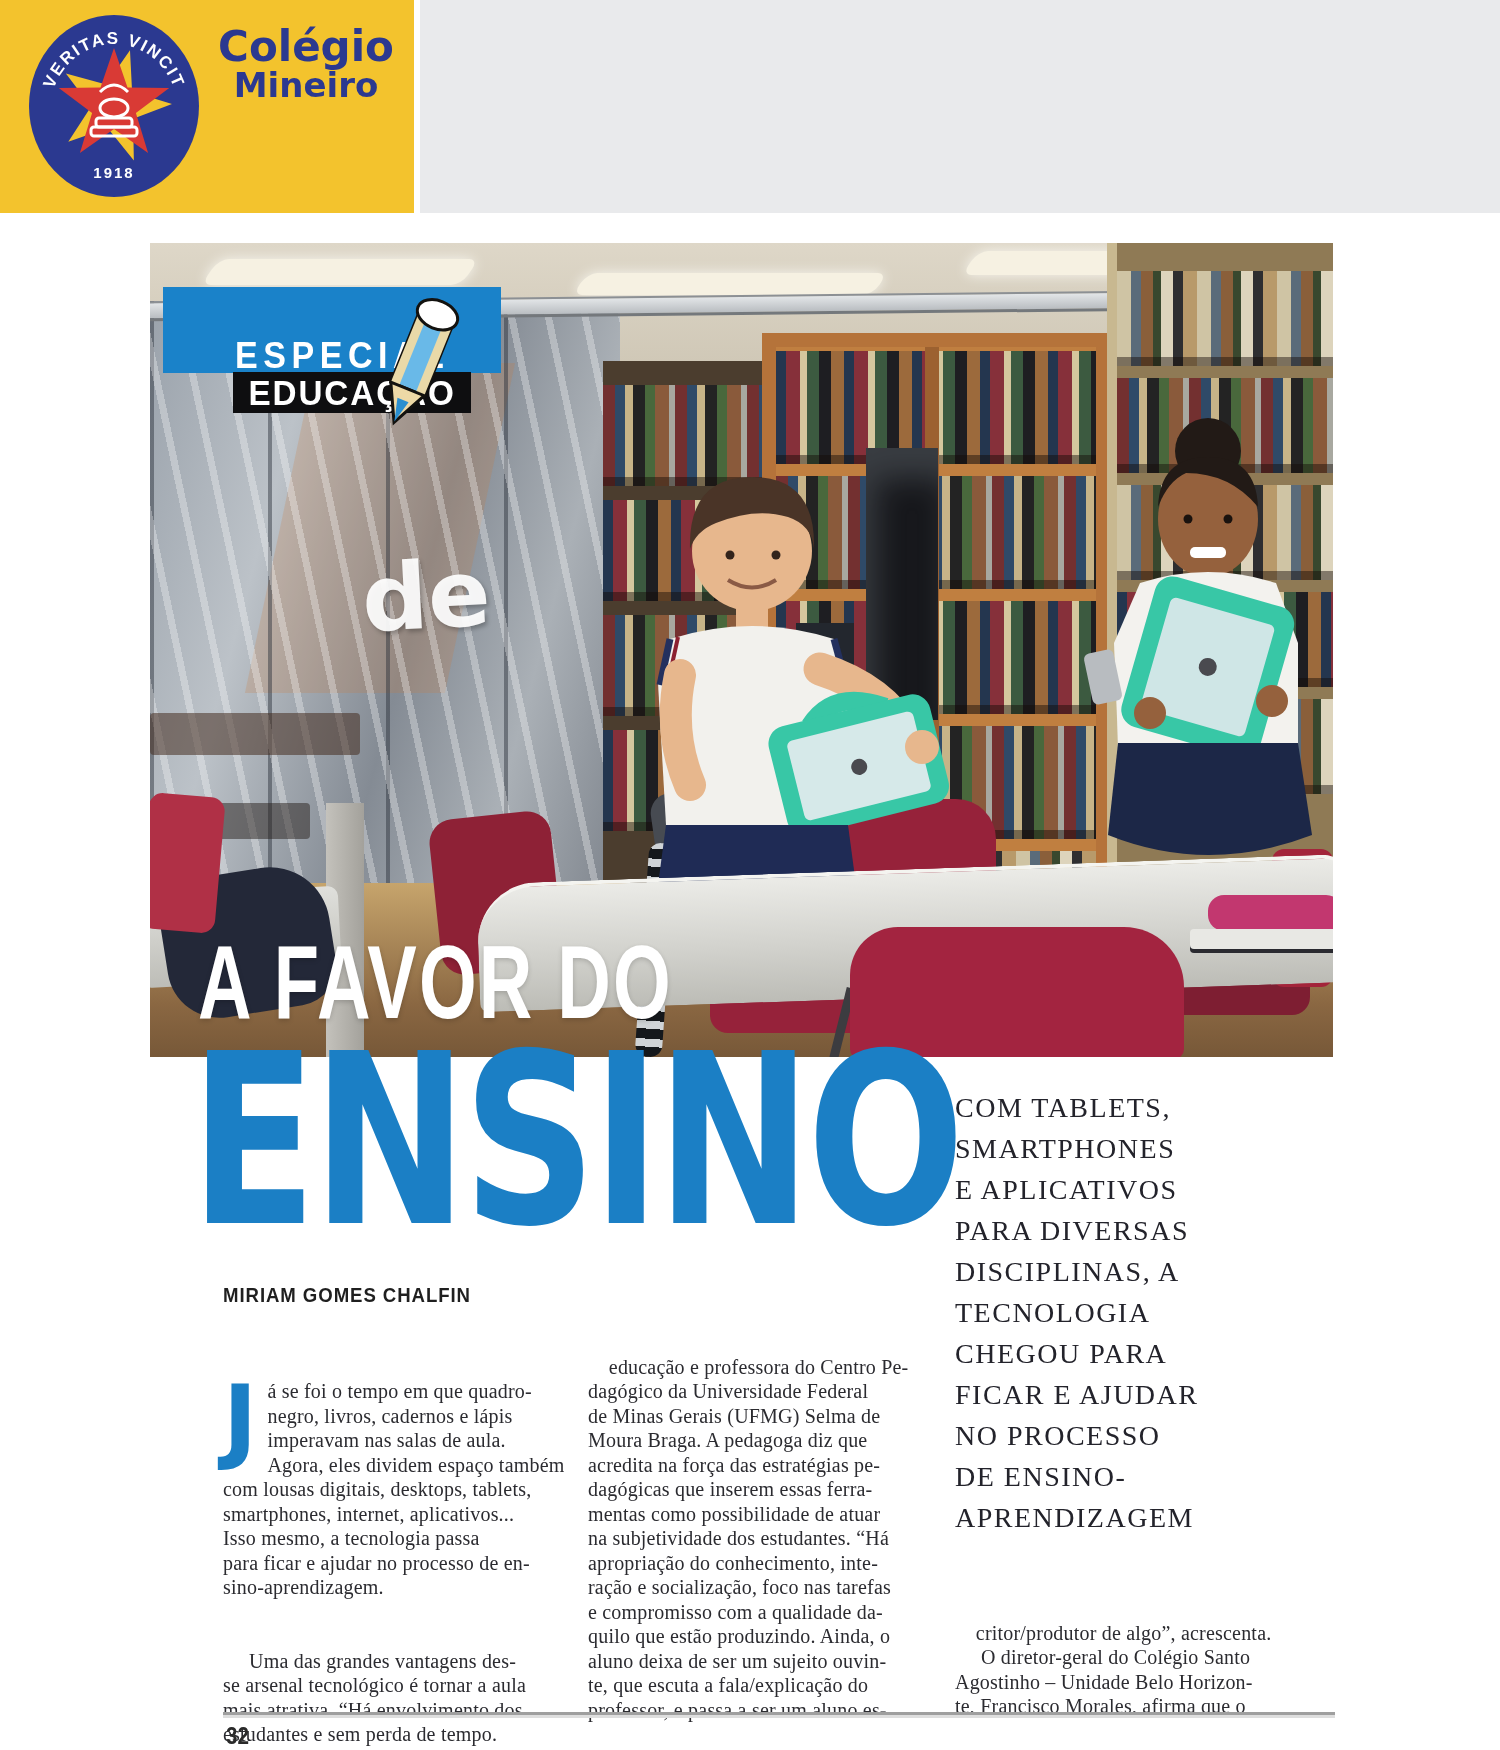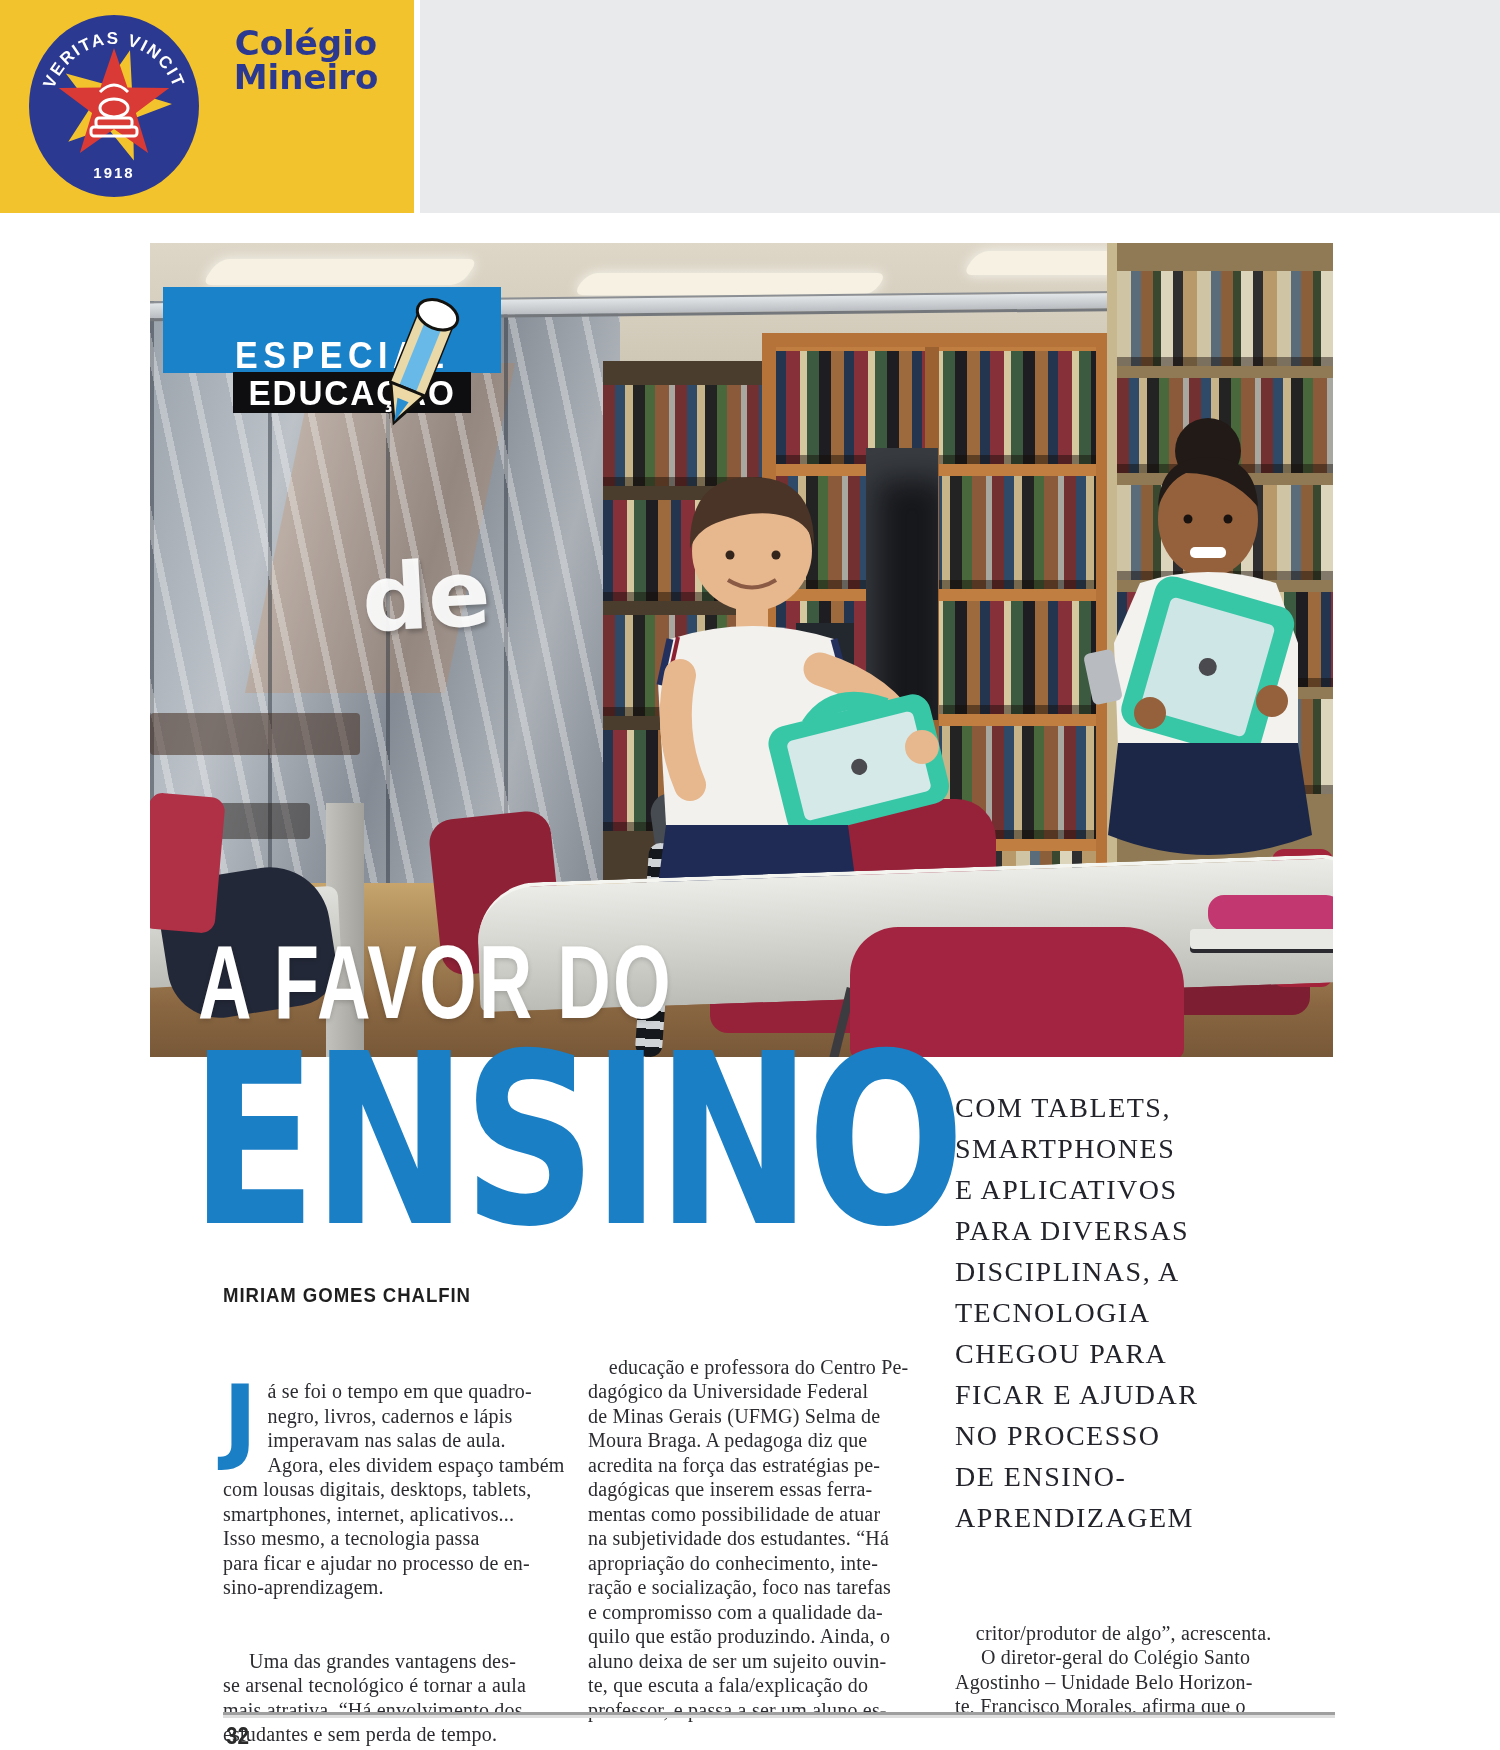--- a/index.html
+++ b/index.html
@@ -6,21 +6,21 @@
   .page{position:relative;width:1500px;height:1750px;background:#ffffff;overflow:hidden;
         font-family:"Liberation Sans",sans-serif;}
   .abs{position:absolute;}
 
   
   .header-band{left:0;top:0;width:1500px;height:213px;background:#e9eaec;}
   .brand-block{left:0;top:0;width:414px;height:213px;background:#f3c32d;box-shadow:6px 0 0 #ffffff;}
   .emblem{left:26px;top:12px;width:176px;height:188px;}
   .brand-wordmark{left:198px;top:26px;width:216px;text-align:center;color:#2b3990;
                   font-family:"DejaVu Sans",sans-serif;font-weight:bold;line-height:1;}
-  .brand-l1{font-size:34px;}
+  .brand-l1{font-size:42px;}
   .brand-l2{font-size:57px;margin-top:2px;letter-spacing:-2px;}
   .brand-l3{font-size:34px;}
   .pub-title{left:436px;top:40px;font-size:31px;font-weight:bold;color:#3b3b3e;letter-spacing:.3px;}
   .pub-issue{left:436px;top:99px;font-size:31px;font-weight:400;color:#3f3f42;letter-spacing:.3px;}
 
   
   .photo{left:150px;top:243px;width:1183px;height:814px;overflow:hidden;background:#8b8f96;}
   .ceiling{left:0;top:0;width:1183px;height:160px;background:linear-gradient(180deg,#ded7c8,#cbc3b1);}
   .lightbar{background:#f6f1e2;border-radius:10px;box-shadow:0 0 12px rgba(255,255,250,.8);transform:skewX(-35deg);}
   .glass{left:0;top:58px;width:470px;height:756px;

